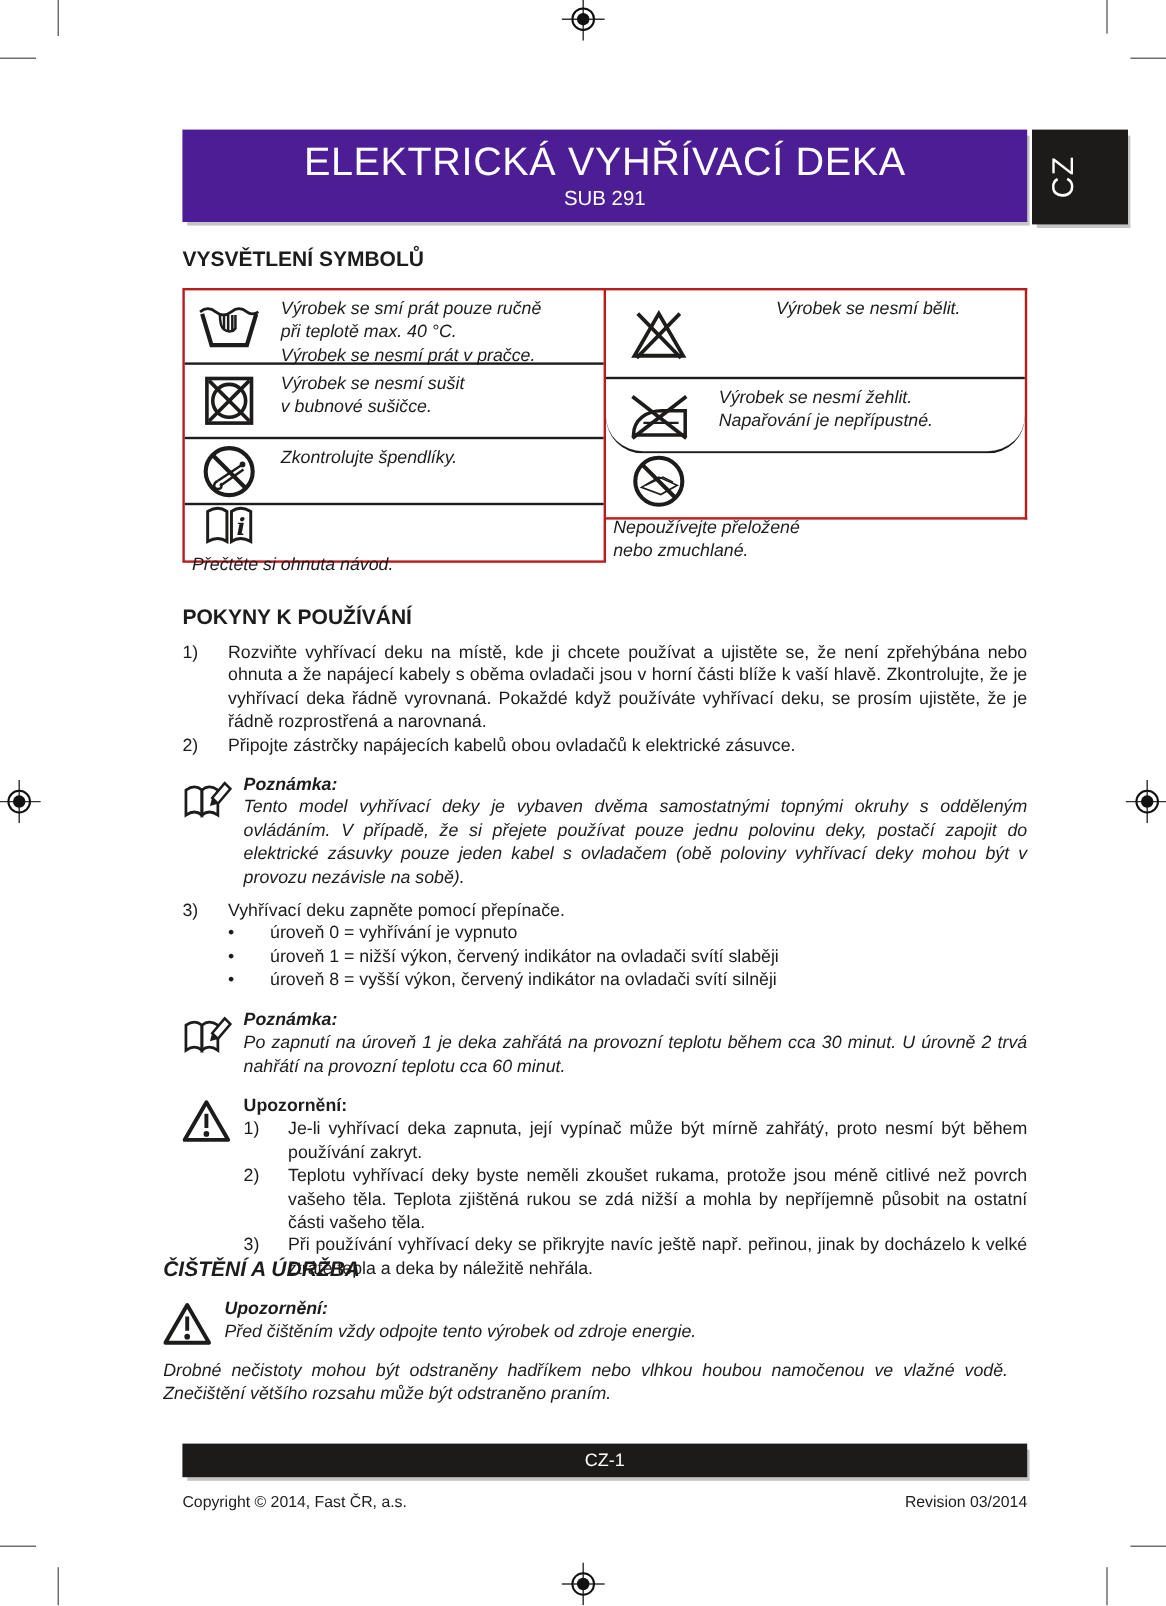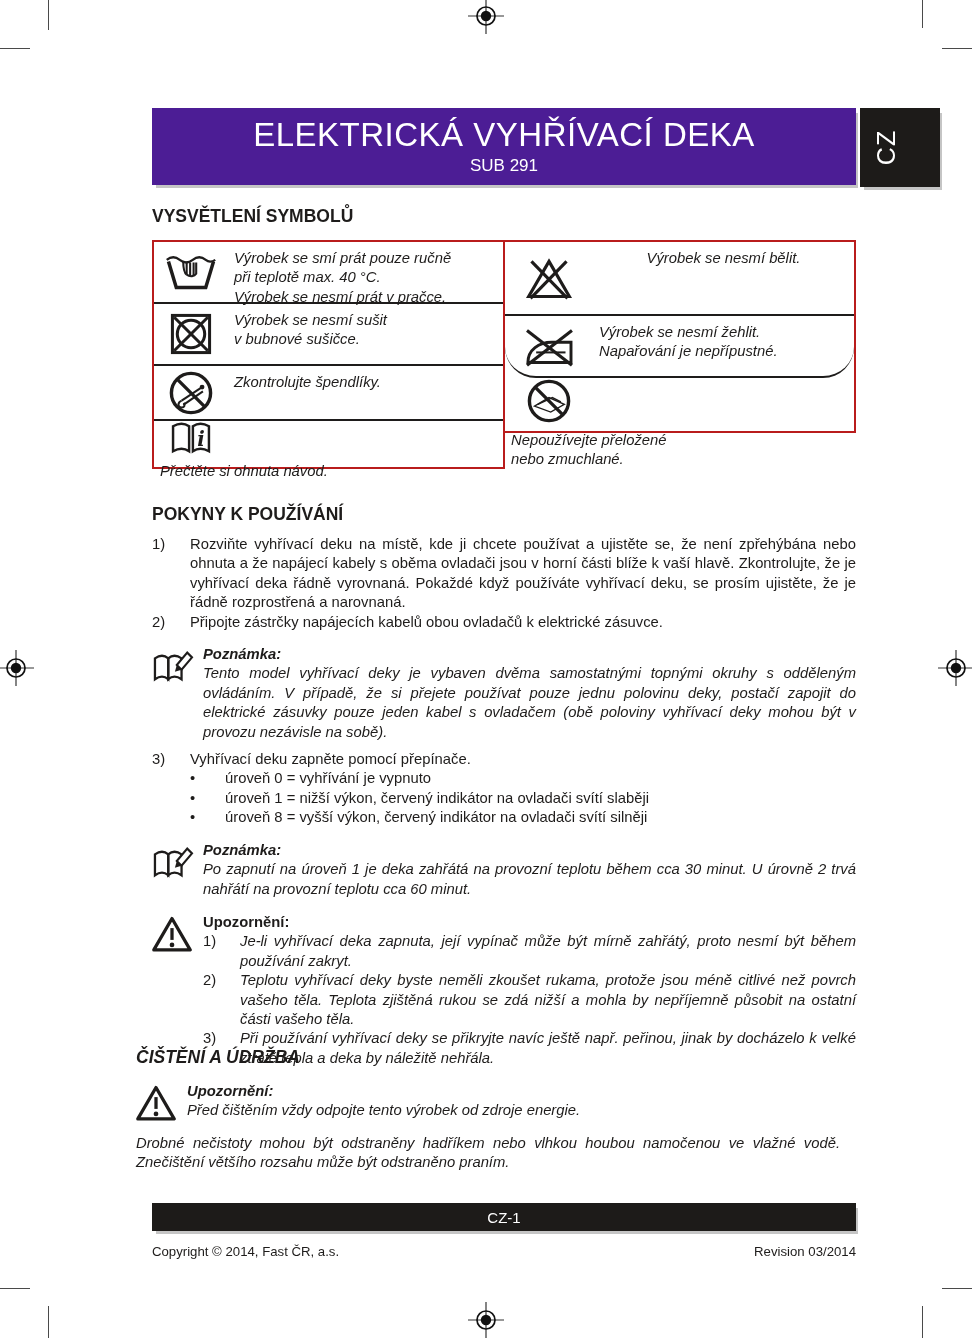--- a/index.html
+++ b/index.html
@@ -49,21 +49,21 @@
   .note{display:flex;margin-top:13px;}
   .note .icon-col{width:51px;flex:none;padding-top:1px;}
   .note .body-col{flex:1;font-style:italic;}
   .lbl{font-weight:700;}
   .just{text-align:justify;}
   .warn{display:flex;margin-top:14px;}
   .warn .icon-col{width:51px;flex:none;padding-top:2px;}
   .warn .body-col{flex:1;}
   .w-item{display:flex;}
   .w-item .num{width:37px;flex:none;}
-  .w-item .txt{flex:1;text-align:justify;font-style:italic;}
+  .w-item .txt{flex:1;text-align:justify;}
   .mt8{margin-top:8px;} .mt10{margin-top:10px;} .mt12{margin-top:12px;}
   
   .footer-bar{position:absolute;left:152px;top:1203px;width:704px;height:28px;background:#1d1b19;
               display:flex;align-items:center;justify-content:center;color:#fff;font-size:15px;
               box-shadow:3px 4px 0 -1px #c5c5c5;}
   .copy-row{position:absolute;left:152px;top:1244px;width:704px;display:flex;
             justify-content:space-between;font-size:13.2px;}
 </style>
 </head>
 <body>

